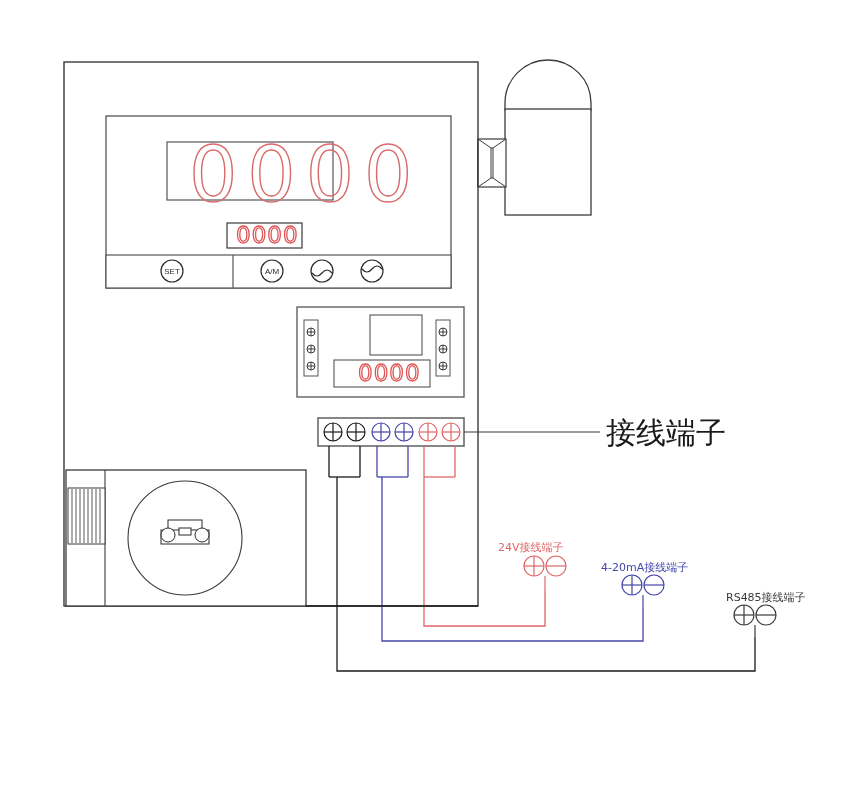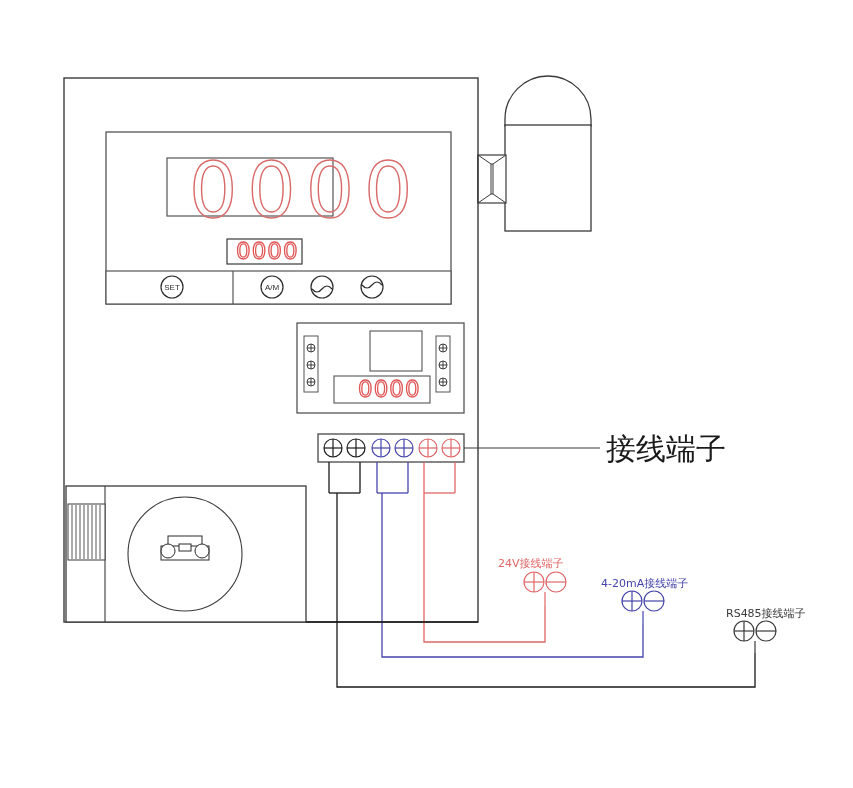--- a/index.html
+++ b/index.html
@@ -10,21 +10,21 @@
   body {
     width: 853px;
     height: 788px;
     font-family: "Liberation Sans", sans-serif;
     overflow: hidden;
     position: relative;
   }
   #diagram-root {
     position: absolute;
     left: 0;
-    top: 16px;
+    top: 0;
     width: 853px;
     height: 588px;
   }
   svg.diagram {
     display: block;
     width: 853px;
     height: 788px;
   }
   .lbl-cn-big {
     font-family: "DejaVu Sans", "Liberation Sans", sans-serif;

